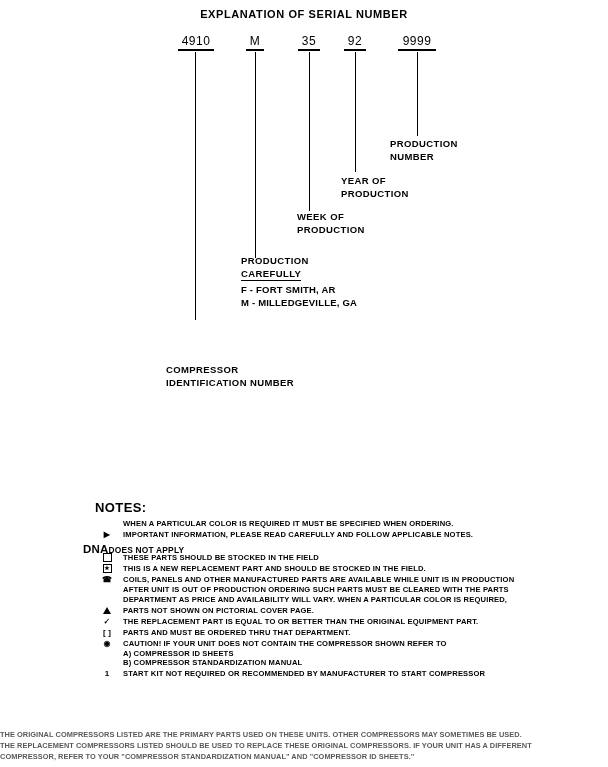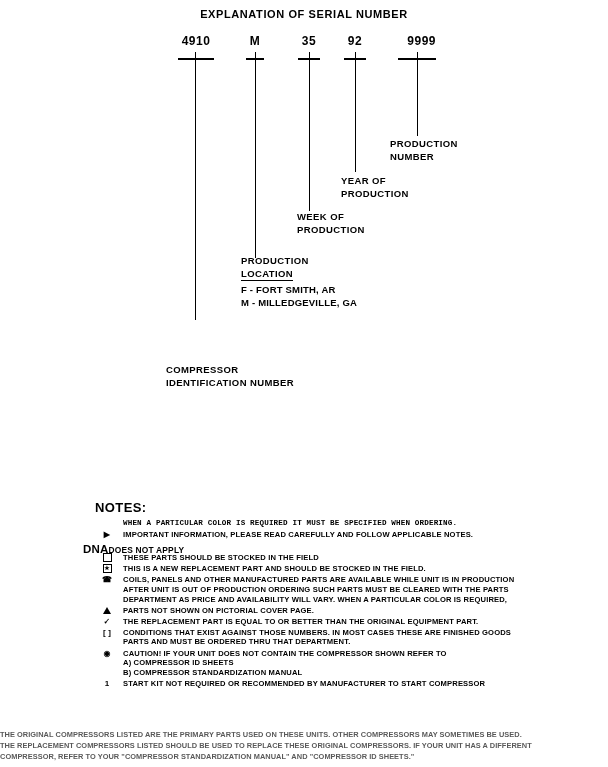--- a/index.html
+++ b/index.html
@@ -37,24 +37,24 @@
   
   .serial-row {
     position: absolute;
     left: 0; top: 34px;
     width: 608px;
     height: 18px;
   }
   .serial-seg {
     position: absolute;
     font-size: 12px;
-    font-weight: bold;
+    font-weight: normal;
     letter-spacing: 0.5px;
     border-bottom: 2px solid #000;
-    padding-bottom: 10px;
+    padding-bottom: 1px;
     text-align: center;
     white-space: nowrap;
   }
 
   
   .leader {
     position: absolute;
     width: 0;
     border-left: 1px solid #000;
   }
@@ -134,21 +134,20 @@
   .note-line .sym-tri {
     display: inline-block;
     width: 0; height: 0;
     border-left: 4px solid transparent;
     border-right: 4px solid transparent;
     border-bottom: 7px solid #000;
     vertical-align: -1px;
   }
   .note-line.no-sym {
     padding-left: 28px;
-    font-family: Liberation Mono, monospace;
   }
   .note-line .cont {
     display: block;
   }
 
   .dna-line {
     position: absolute;
     left: 83px;
     top: 543px;
     font-size: 9.5px;
@@ -185,21 +184,21 @@
 
 <div class="page">
 
   <div class="doc-title">EXPLANATION OF SERIAL NUMBER</div>
 
   <div class="serial-row" id="serial-row">
       <div class="serial-seg" style="left: 178px; width: 36px;">4910</div>
       <div class="serial-seg" style="left: 246px; width: 18px;">M</div>
       <div class="serial-seg" style="left: 298px; width: 22px;">35</div>
       <div class="serial-seg" style="left: 344px; width: 22px;">92</div>
-      <div class="serial-seg" style="left: 398px; width: 38px; text-align: right;">9999</div>
+      <div class="serial-seg" style="left: 398px; width: 38px;">9999</div>
     </div>
 
   <div id="leaders">
       <div class="leader" style="left: 195px; top: 52px; height: 268px;"></div>
       <div class="leader" style="left: 255px; top: 52px; height: 206px;"></div>
       <div class="leader" style="left: 309px; top: 52px; height: 159px;"></div>
       <div class="leader" style="left: 355px; top: 52px; height: 120px;"></div>
       <div class="leader" style="left: 417px; top: 52px; height: 84px;"></div>
     </div>
 
@@ -211,21 +210,21 @@
       <div class="callout" style="left: 341px; top: 175px;">
         <div>YEAR OF</div>
         <div>PRODUCTION</div>
       </div>
       <div class="callout" style="left: 297px; top: 211px;">
         <div>WEEK OF</div>
         <div>PRODUCTION</div>
       </div>
       <div class="callout" style="left: 241px; top: 255px;">
         <div>PRODUCTION</div>
-        <div><span class="uline">LOCATION</span></div>
+        <div><span class="uline">CAREFULLY</span></div>
         <div style="height: 3px;"></div>
         <div class="sub">F - FORT SMITH, AR</div>
         <div class="sub">M - MILLEDGEVILLE, GA</div>
       </div>
       <div class="callout" style="left: 166px; top: 320px; margin-top: 44px;">
         <div>COMPRESSOR</div>
         <div>IDENTIFICATION NUMBER</div>
       </div>
     </div>
 
@@ -258,21 +257,20 @@
         <div class="note-line">
           <span class="sym"><span class="sym-tri"></span></span>
           <span class="cont">PARTS NOT SHOWN ON PICTORIAL COVER PAGE.</span>
         </div>
         <div class="note-line">
           <span class="sym">✓</span>
           <span class="cont">THE REPLACEMENT PART IS EQUAL TO OR BETTER THAN THE ORIGINAL EQUIPMENT PART.</span>
         </div>
         <div class="note-line">
           <span class="sym">[ ]</span>
-          <span class="cont">CONDITIONS THAT EXIST AGAINST THOSE NUMBERS. IN MOST CASES THESE ARE FINISHED GOODS</span>
           <span class="cont">PARTS AND MUST BE ORDERED THRU THAT DEPARTMENT.</span>
         </div>
         <div class="note-line">
           <span class="sym">◉</span>
           <span class="cont">CAUTION! IF YOUR UNIT DOES NOT CONTAIN THE COMPRESSOR SHOWN REFER TO</span>
           <span class="cont">A) COMPRESSOR ID SHEETS</span>
           <span class="cont">B) COMPRESSOR STANDARDIZATION MANUAL</span>
         </div>
         <div class="note-line">
           <span class="sym">1</span>

